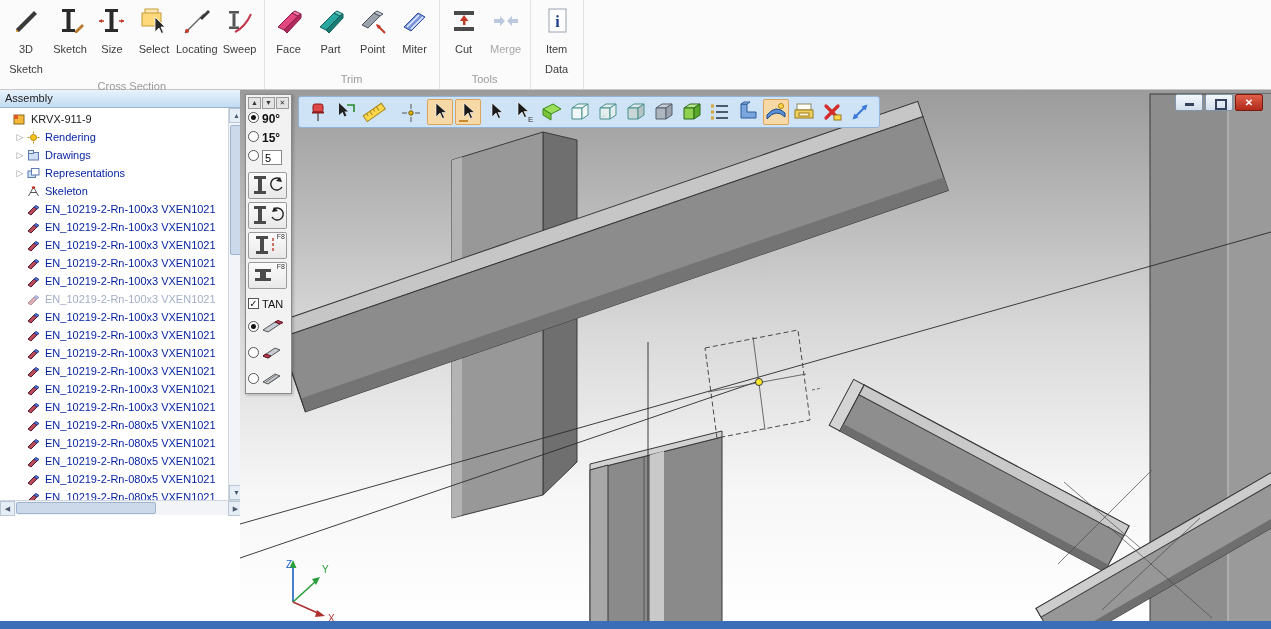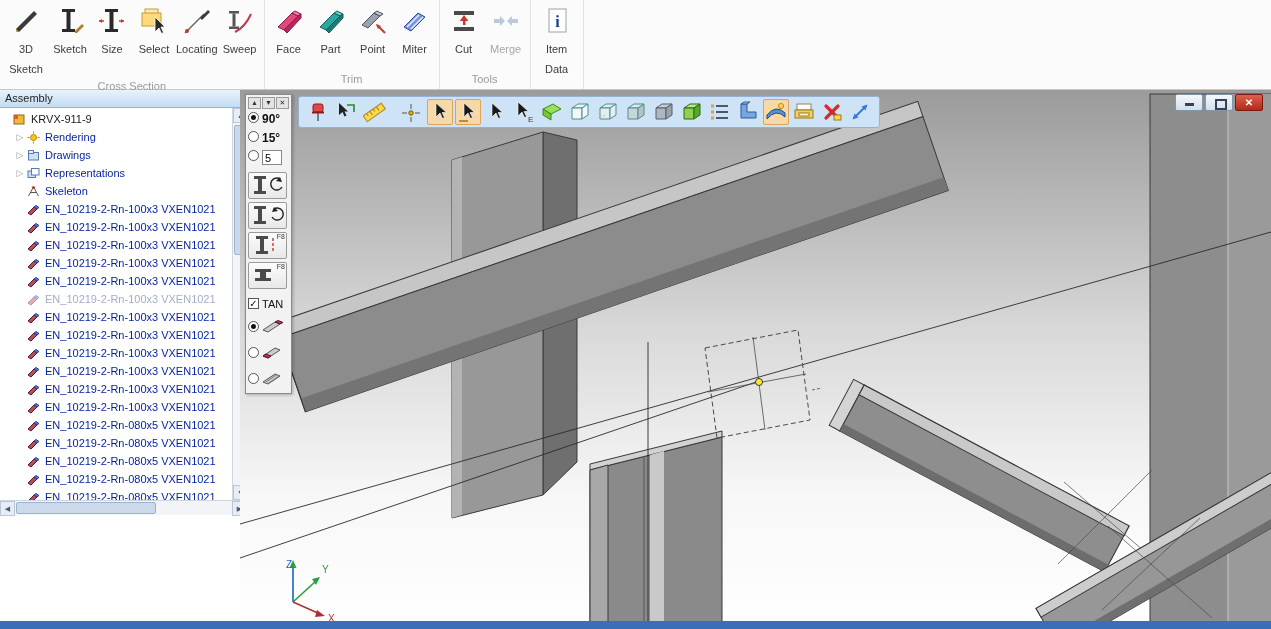--- a/index.html
+++ b/index.html
@@ -11,21 +11,21 @@
   .rgroup { display:flex; flex-direction:column; border-right:1px solid #e3e3e3; padding:0 3px; }
   .rbuttons { flex:1; display:flex; align-items:flex-start; }
   .rbtn { min-width:42px; max-width:46px; display:flex; flex-direction:column; align-items:center; padding-top:4px; cursor:pointer; }
   .ricon { height:34px; display:flex; align-items:center; justify-content:center; }
   .rlabel { font-size:11px; color:#3c3c3c; text-align:center; line-height:20px; padding:1px 1px 0; }
   .rgroup-label { text-align:center; font-size:11px; color:#9a9a9a; padding:1px 4px 4px; }
   .rbtn.disabled .rlabel { color:#a7a7a7; }
   .rbtn.disabled .ricon { opacity:.55; }
 
   
-  .left-panel { position:absolute; left:0; top:90px; width:248px; height:539px; background:#fff; border-right:1px solid #0f766e; }
+  .left-panel { position:absolute; left:0; top:90px; width:248px; height:539px; background:#fff; border-right:5px solid #0f766e; }
   .panel-header { height:18px; background:linear-gradient(#e8f3fc,#c2dcf2); border-bottom:1px solid #9ab4cc; font-size:11px; color:#222; padding:2px 5px; }
   .tree-wrap { position:relative; height:392px; overflow:hidden; background:#fff; }
   .tree { position:absolute; left:0; top:2px; right:15px; }
   .tree-row { height:18px; display:flex; align-items:center; padding-left:13px; white-space:nowrap; cursor:default; }
   .expander { width:14px; font-size:9px; color:#999; text-align:center; flex:0 0 14px; }
   .ticon { width:15px; flex:0 0 15px; display:flex; align-items:center; }
   .tlabel { font-size:11px; color:#001fa0; padding-left:3px; overflow:hidden; }
   .tree-row.root .tlabel { color:#1a1a1a; }
   .tree-row.dimmed .tlabel { color:#a3aec6; }
   .tree-row.dimmed .ticon { opacity:.45; }

